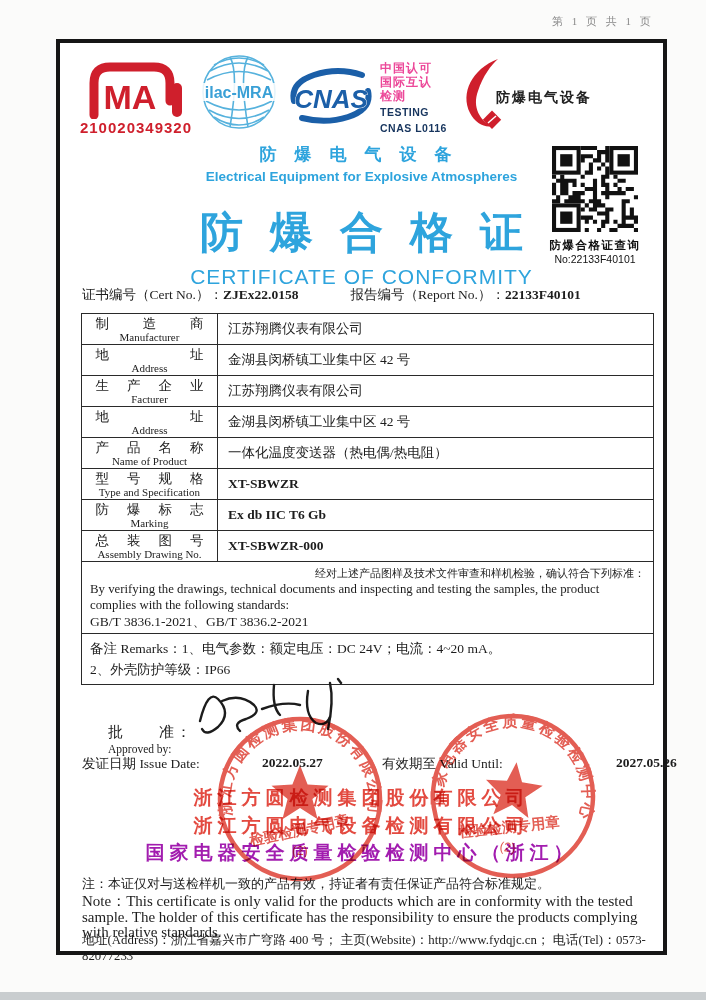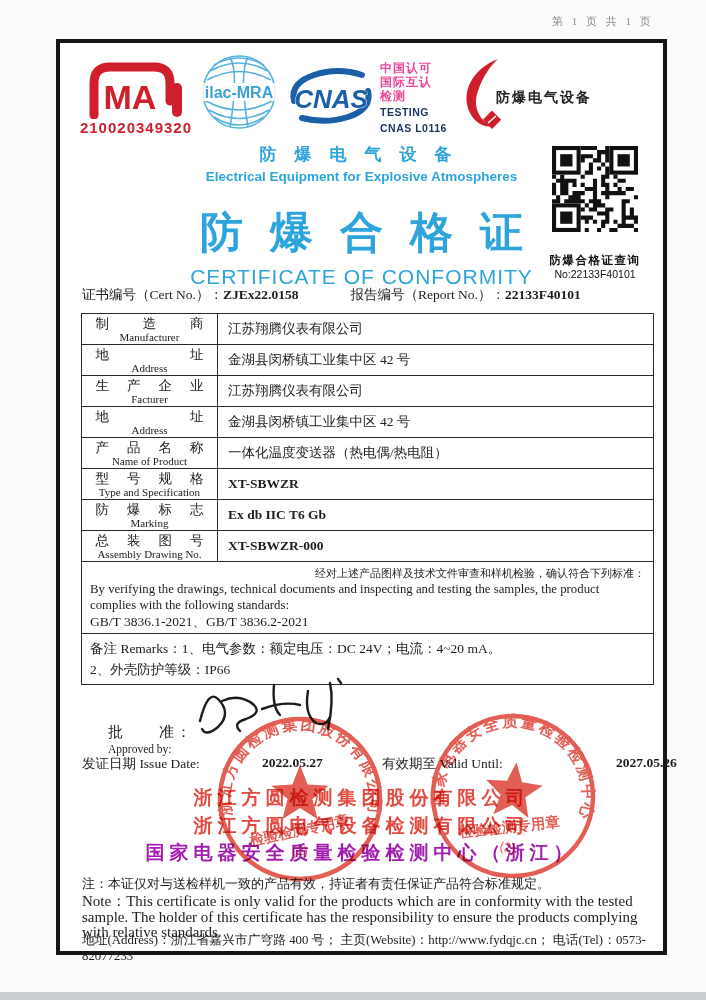--- a/index.html
+++ b/index.html
@@ -38,21 +38,21 @@
 
   
   .header-center { position:absolute; top:100px; left:0; width:100%; text-align:center;
     font-family:"Liberation Sans",sans-serif; color:#2ea4dd; }
   .title-cn { font-size:17px; font-weight:bold; letter-spacing:18px; padding-left:6px; }
   .title-en { font-size:13.5px; font-weight:bold; margin-top:3px; letter-spacing:0; }
   .cert-title-cn { font-size:43px; font-weight:bold; letter-spacing:27px; padding-left:27px; margin-top:20px; }
   .cert-title-en { font-size:21px; font-weight:500; margin-top:3px; letter-spacing:1px; }
 
   .qr-block { position:absolute; top:103px; right:16px; width:104px; text-align:center; }
-  .qr-caption { font-size:11.5px; font-weight:bold; color:#111; letter-spacing:1.5px; margin-top:17px;
+  .qr-caption { font-size:11.5px; font-weight:bold; color:#111; letter-spacing:1.5px; margin-top:2px;
     font-family:"Liberation Sans",sans-serif; }
   .qr-number { font-size:10.5px; color:#111; font-family:"Liberation Sans",sans-serif; }
 
   
   .cert-row { position:absolute; top:243px; left:22px; right:20px; font-size:13.5px; }
   .cert-row b { font-weight:600; }
   .cert-row .grp2 { margin-left:52px; }
 
   
   .product-table { position:absolute; top:270px; left:21px; width:573px;

